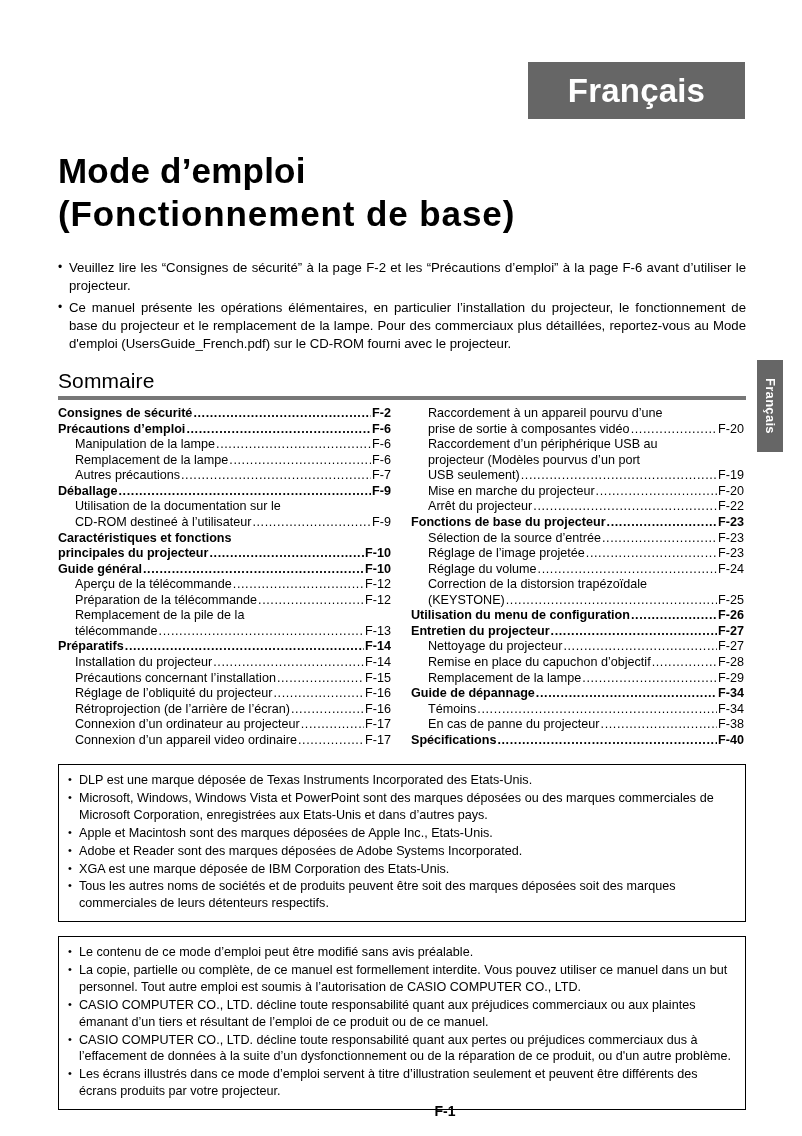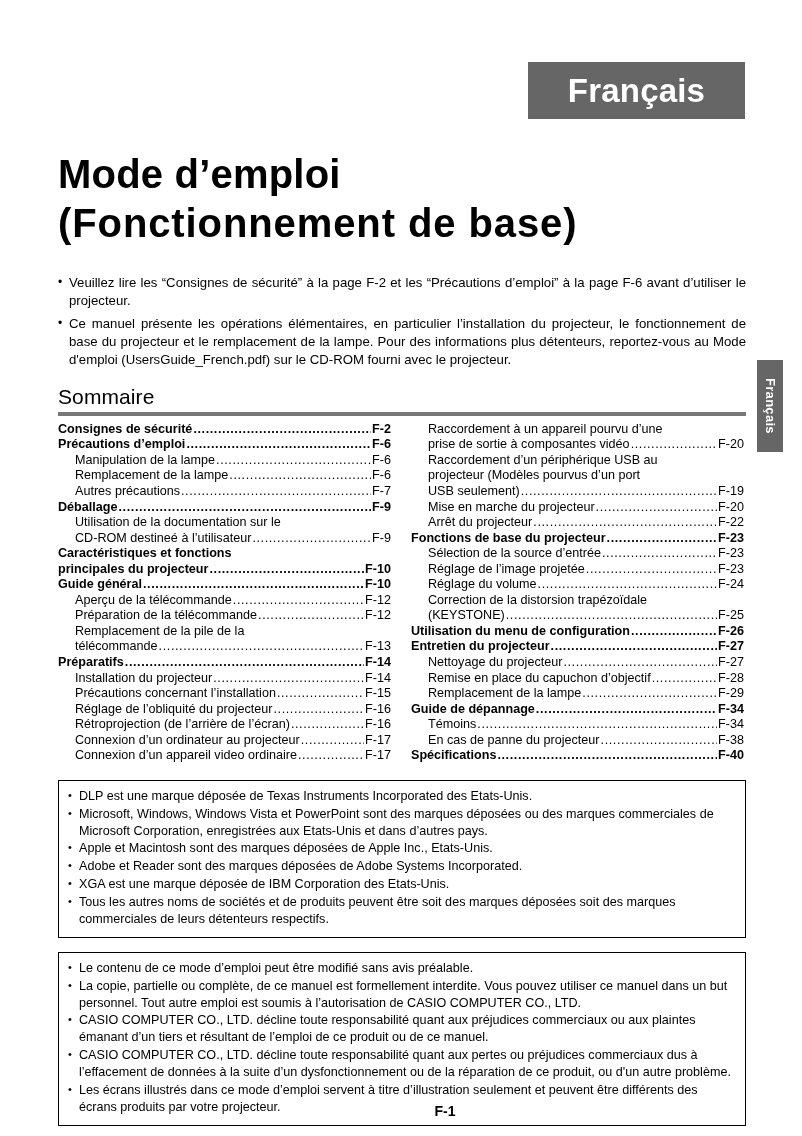--- a/index.html
+++ b/index.html
@@ -61,21 +61,21 @@
   #content {
     position: absolute;
     left: 58px;
     top: 0;
     width: 688px;
   }
 
   
   #doc-title {
     margin-top: 150px;
-    font-size: 40px;
+    font-size: 35px;
     font-weight: bold;
     line-height: 1.22;
     letter-spacing: 0.2px;
   }
   #doc-title .line2 { letter-spacing: 0.9px; }
 
   
   #intro-list {
     margin-top: 12px;
     font-size: 13.2px;
@@ -204,21 +204,21 @@
     <div class="line2">(Fonctionnement de base)</div>
   </h1>
 
   <div id="intro-list">
       <div class="intro-item">
         <span class="bul">•</span>
         <span class="txt">Veuillez lire les “Consignes de sécurité” à la page F-2 et les “Précautions d’emploi” à la page F-6 avant d’utiliser le projecteur.</span>
       </div>
       <div class="intro-item">
         <span class="bul">•</span>
-        <span class="txt">Ce manuel présente les opérations élémentaires, en particulier l’installation du projecteur, le fonctionnement de base du projecteur et le remplacement de la lampe. Pour des informations plus détenteurs, reportez-vous au Mode d'emploi (UsersGuide_French.pdf) sur le CD-ROM fourni avec le projecteur.</span>
+        <span class="txt">Ce manuel présente les opérations élémentaires, en particulier l’installation du projecteur, le fonctionnement de base du projecteur et le remplacement de la lampe. Pour des commerciaux plus détaillées, reportez-vous au Mode d'emploi (UsersGuide_French.pdf) sur le CD-ROM fourni avec le projecteur.</span>
       </div>
     </div>
 
   <div id="sommaire-heading">Sommaire</div>
   <div id="sommaire-rule"></div>
 
   <div id="toc">
     <div class="toc-col" id="toc-left">
         <div class="toc-entry level-1">
           <span class="t-label">Consignes de sécurité</span>

